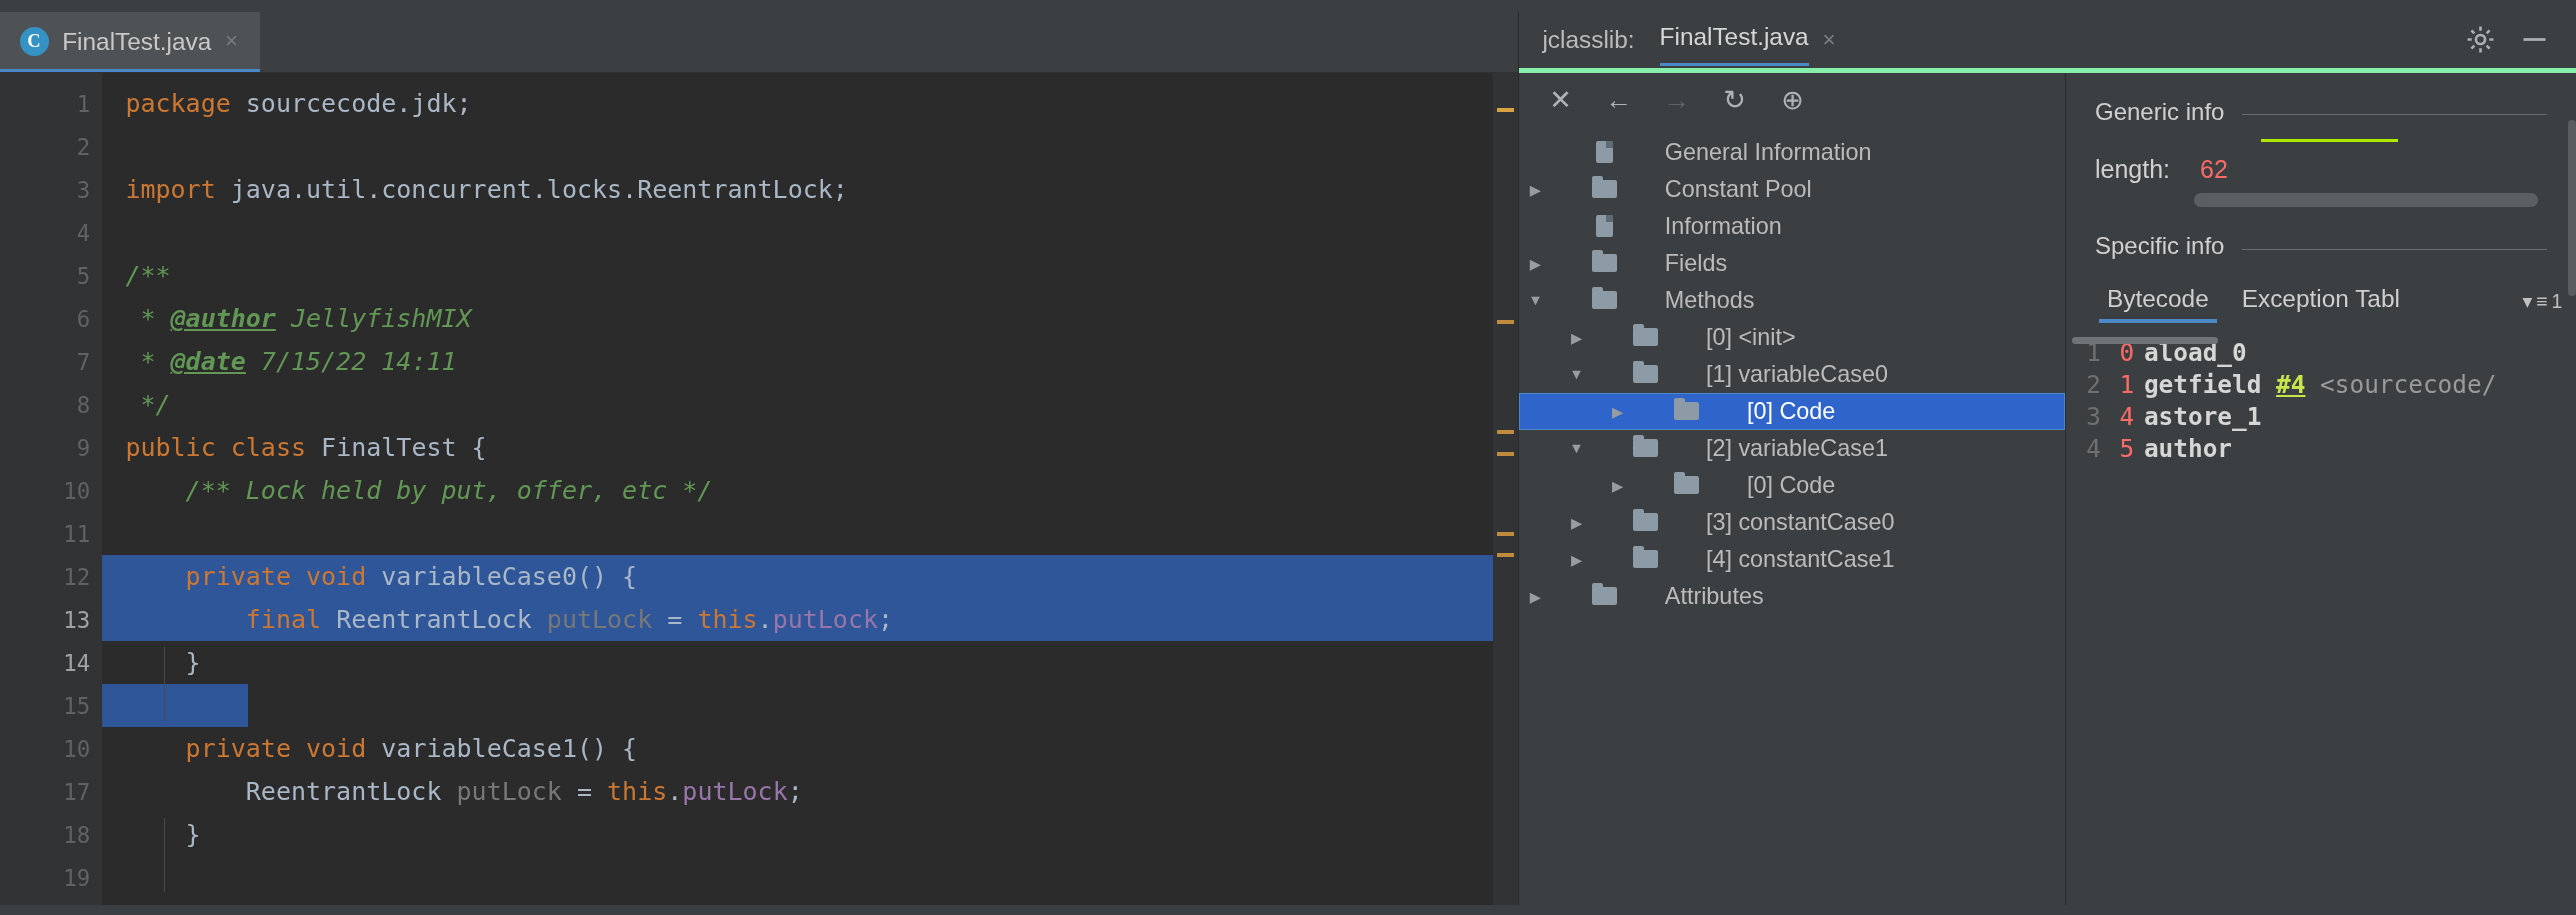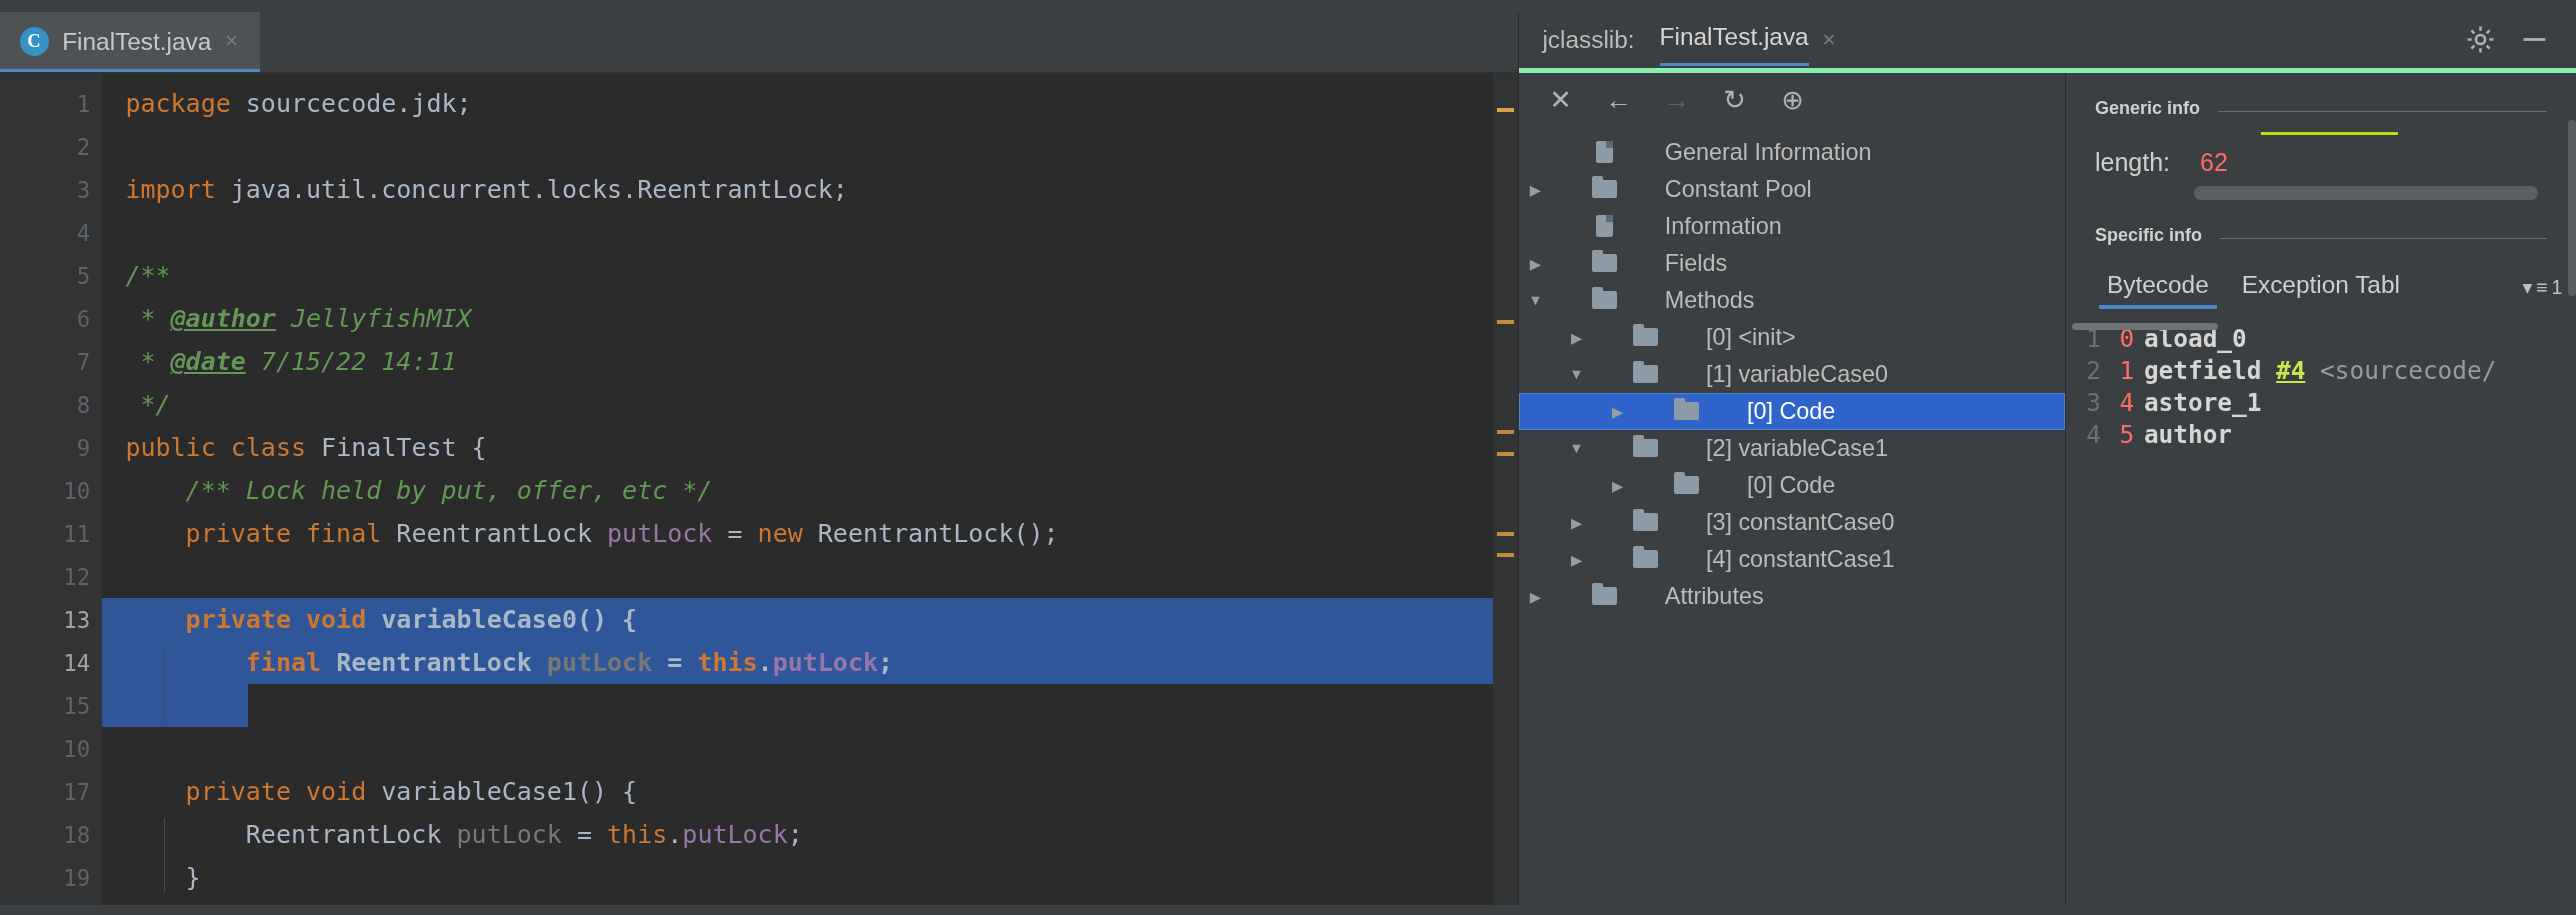--- a/index.html
+++ b/index.html
@@ -74,21 +74,21 @@
 
   #code-area {
     flex:1; position:relative; background:#2b2b2b; padding-top:9.8px;
     overflow:hidden;
   }
   .code-line {
     height:43px; line-height:43px; white-space:pre;
     font-family:"DejaVu Sans Mono", monospace; font-size:25px;
     padding-left:23.4px; position:relative;
   }
-  .code-line.sel { background:#2f5699;font-weight:bold; }
+  .code-line.sel { background:#2f5699; }
   .sel-block {
     position:absolute; left:0; width:146px; background:#2f5699;
   }
   .indent-guide {
     position:absolute; width:1px; background:#4b4b4b; left:62px;
   }
 
   .k { color:#cc7832; }           
   .s { color:#a9b7c6; }           
   .cls { color:#a9b7c6; }
@@ -153,21 +153,21 @@
   .tlabel { padding-left:3.9px; }
 
   
   #detail-col {
     flex:1; min-width:0; display:flex; flex-direction:column;
     border-left:1px solid #2b2b2b; padding:0 0 0 0; background:#3c3f41;
   }
   .section-head {
     display:flex; align-items:center; gap:17.6px; padding:25px 29px 0 29px;
   }
-  .section-head .lbl { font-size:18px; color:#d0d0d0; white-space:nowrap;font-weight:bold; }
+  .section-head .lbl { font-size:24px; color:#d0d0d0; white-space:nowrap; }
   .section-head .rule { flex:1; height:1px; background:#6c6c6c; margin-top:5.9px; }
 
   .len-row {
     display:flex; align-items:center; padding:29px 29px 0 29px; position:relative;
   }
   .len-row .lbl { font-size:25px; color:#d0d0d0; width:105px; }
   .len-row .val { font-size:25px; color:#ff6b68; font-family:"Liberation Sans", sans-serif;}
   .green-underline {
     position:absolute; left:195px; top:13.7px; width:137px; height:2.9px; background:#aeea00;
   }
@@ -288,21 +288,20 @@
             <div class="code-line"><span class="k">package</span><span class="s"> sourcecode.jdk;</span></div>
             <div class="code-line">&nbsp;</div>
             <div class="code-line"><span class="k">import</span><span class="s"> java.util.concurrent.locks.ReentrantLock;</span></div>
             <div class="code-line">&nbsp;</div>
             <div class="code-line"><span class="cm">/**</span></div>
             <div class="code-line"><span class="cm"> * </span><span class="cmtag">@author</span><span class="cm"> JellyfishMIX</span></div>
             <div class="code-line"><span class="cm"> * </span><span class="cmtag">@date</span><span class="cm"> 7/15/22 14:11</span></div>
             <div class="code-line"><span class="cm"> */</span></div>
             <div class="code-line"><span class="k">public class</span><span class="s"> </span><span class="cls">FinalTest</span><span class="s"> {</span></div>
             <div class="code-line"><span class="cm">    /** Lock held by put, offer, etc */</span></div>
-            <div class="code-line"><span class="s">    </span><span class="k">private final</span><span class="s"> ReentrantLock </span><span class="fld">putLock</span><span class="s"> = </span><span class="k">new</span><span class="s"> ReentrantLock();</span></div>
             <div class="code-line">&nbsp;</div>
             <div class="code-line sel"><span class="s">    </span><span class="k">private void</span><span class="s"> </span><span class="mth">variableCase0</span><span class="s">() {</span></div>
             <div class="code-line sel"><span class="s">        </span><span class="k">final</span><span class="s"> ReentrantLock </span><span class="dim">putLock</span><span class="s"> = </span><span class="k">this</span><span class="s">.</span><span class="fld">putLock</span><span class="s">;</span></div>
             <div class="code-line"><span class="s">    }</span></div>
             <div class="code-line">&nbsp;</div>
             <div class="code-line"><span class="s">    </span><span class="k">private void</span><span class="s"> </span><span class="mth">variableCase1</span><span class="s">() {</span></div>
             <div class="code-line"><span class="s">        ReentrantLock </span><span class="dim">putLock</span><span class="s"> = </span><span class="k">this</span><span class="s">.</span><span class="fld">putLock</span><span class="s">;</span></div>
             <div class="code-line"><span class="s">    }</span></div>
             <div class="code-line">&nbsp;</div>
             <div class="sel-block" style="top: 611px; height: 43px;"></div>

